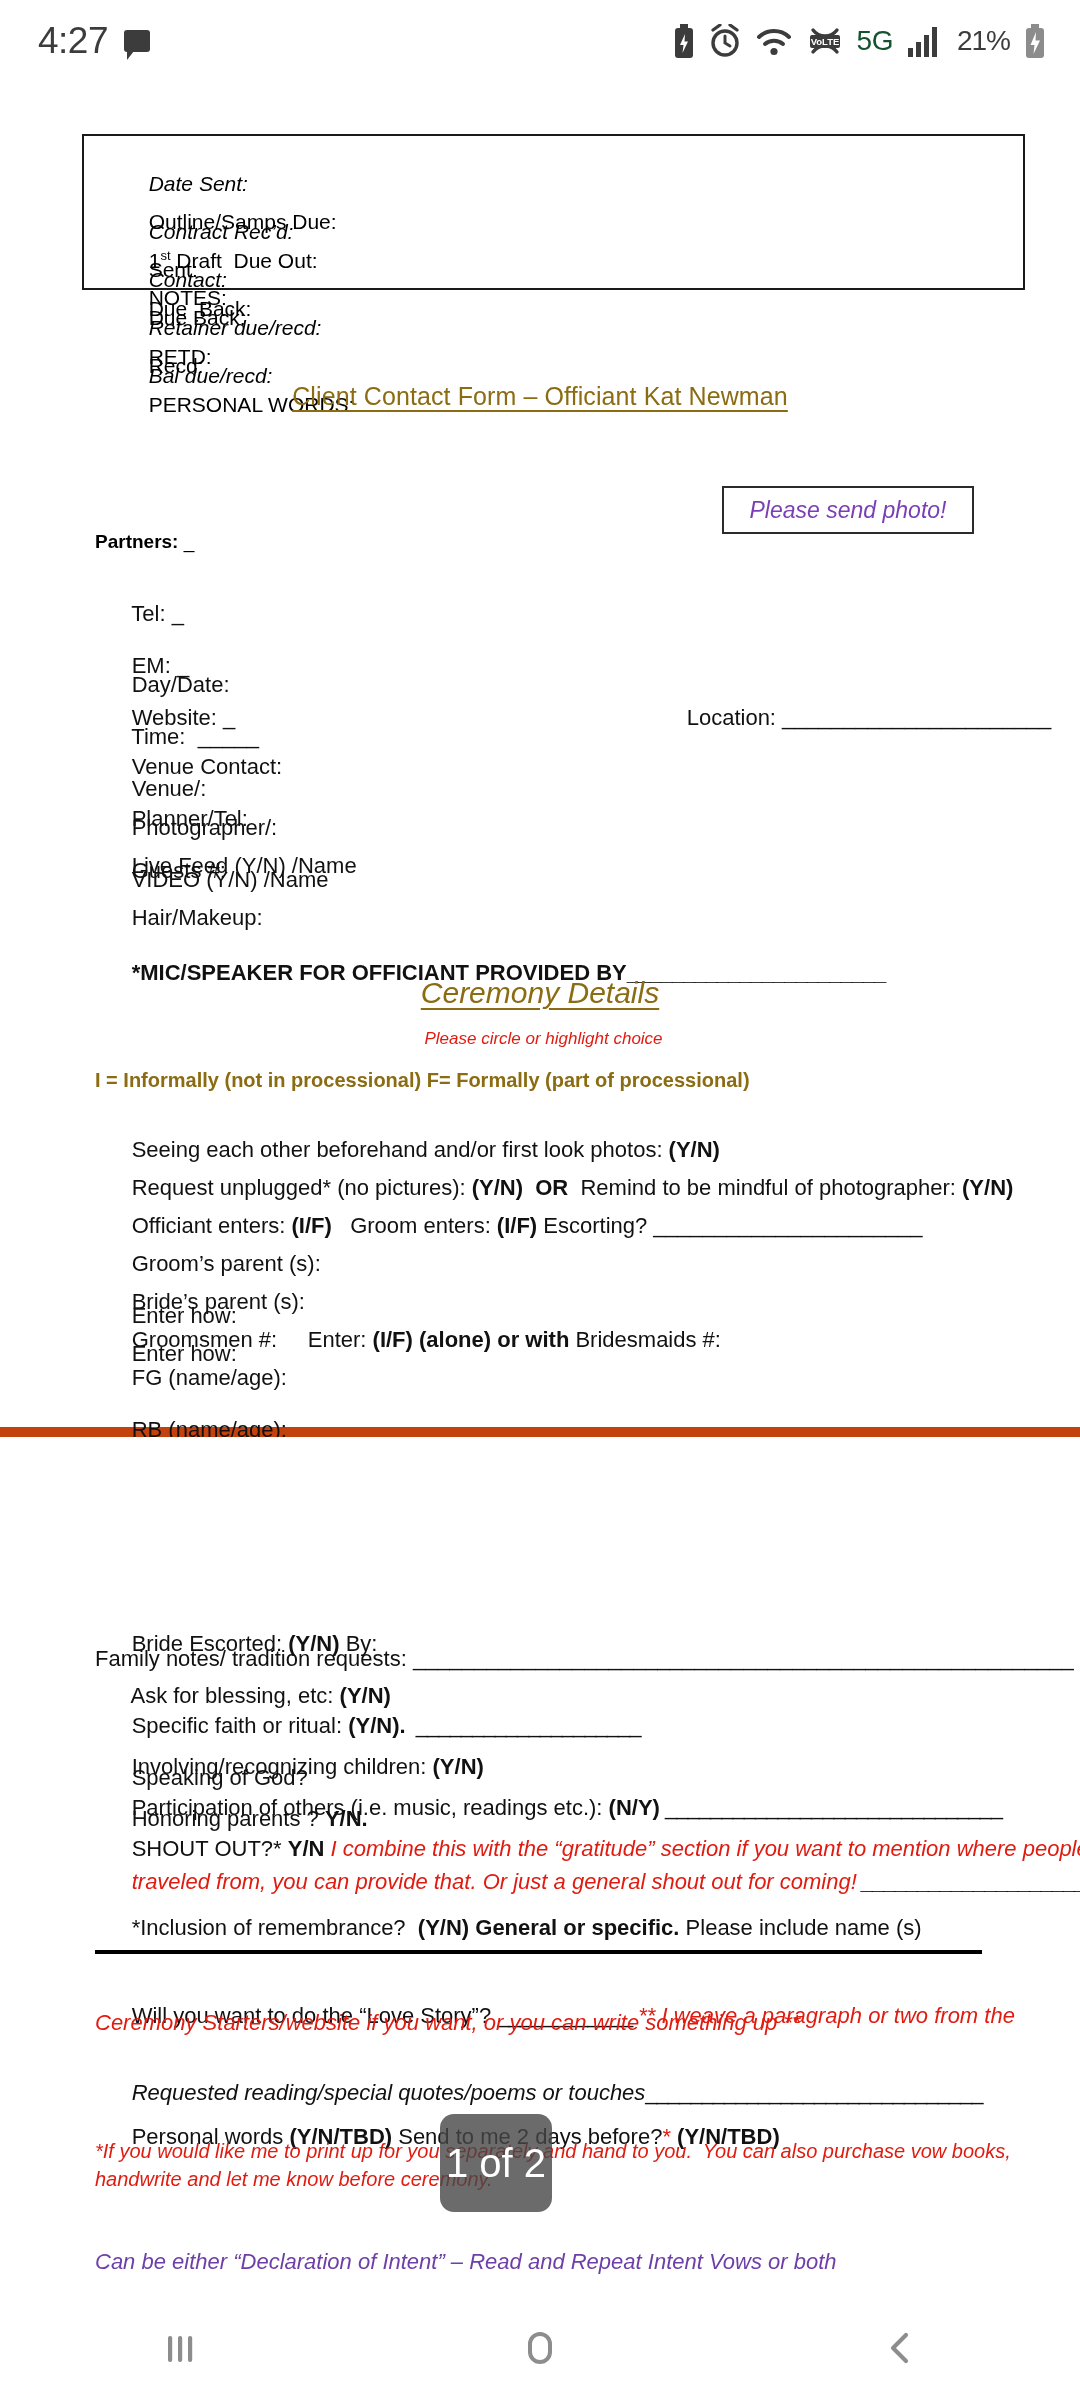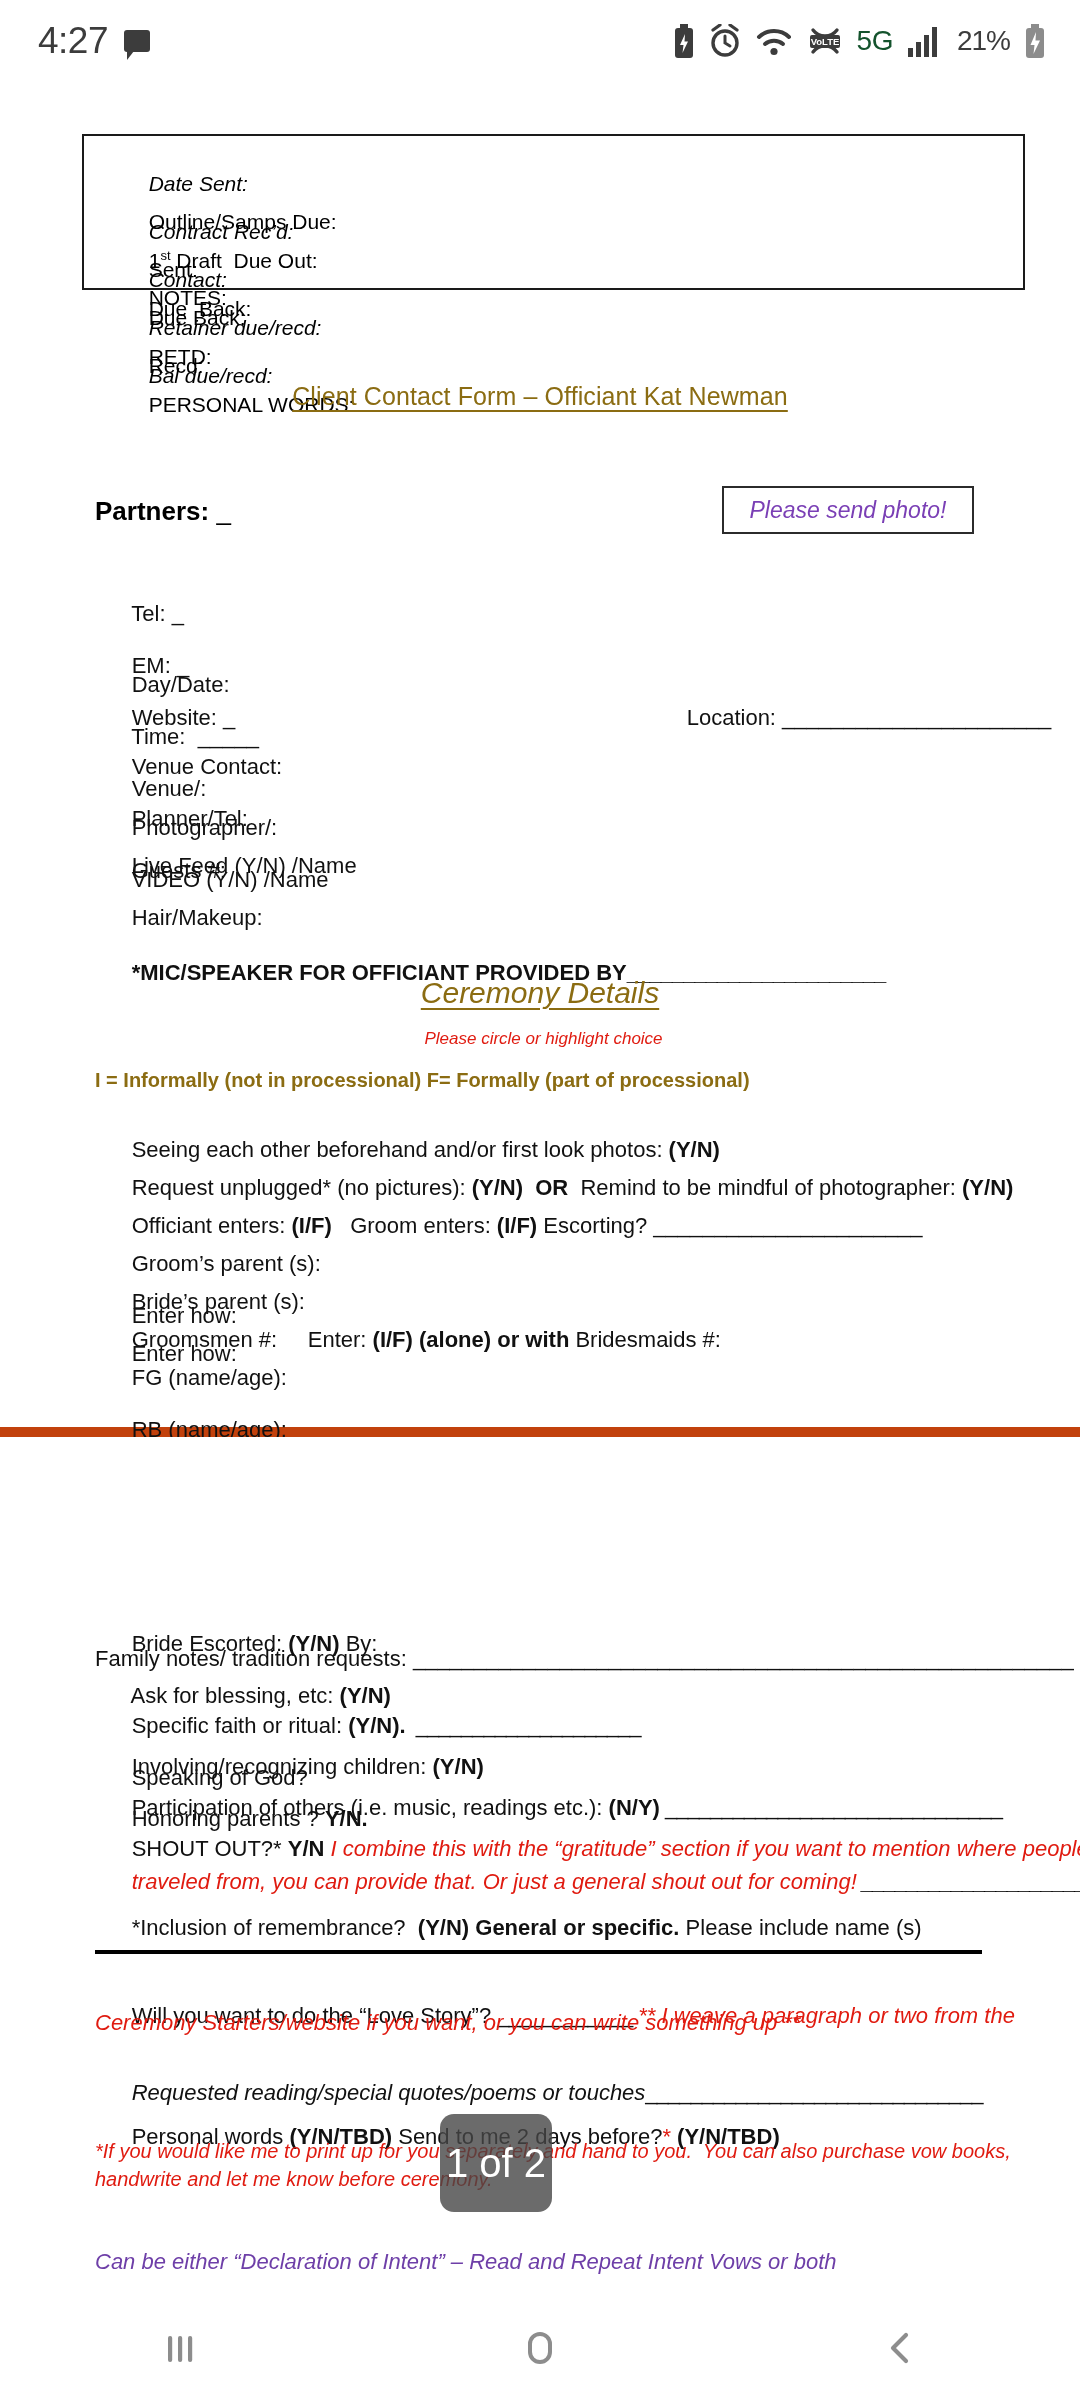--- a/index.html
+++ b/index.html
@@ -78,21 +78,21 @@
     left: 722px; top: 404px;
     width: 252px; height: 48px;
     border: 2px solid #2b2b2b;
     background: #fff;
     display: flex; align-items: center; justify-content: center;
   }
   .photo-box span {
     color: #7a3fb5; font-style: italic; font-size: 23px;
   }
 
-  .partners { position: absolute; left: 95px; top: 414px; font-size: 26px; font-weight: bold; }
+  .partners { position: absolute; left: 95px; top: 449px; font-size: 19px; font-weight: bold; }
   .partners .thin { font-weight: normal; }
 
   .fld { font-size: 22px; color: #111; white-space: pre; }
   .b { font-weight: bold; }
   .i { font-style: italic; }
   .red { color: #e01b10; }
   .darkred { color: #c11a10; }
   .purple { color: #6e3fa8; }
   .goldtxt { color: #8b6c12; }
 

